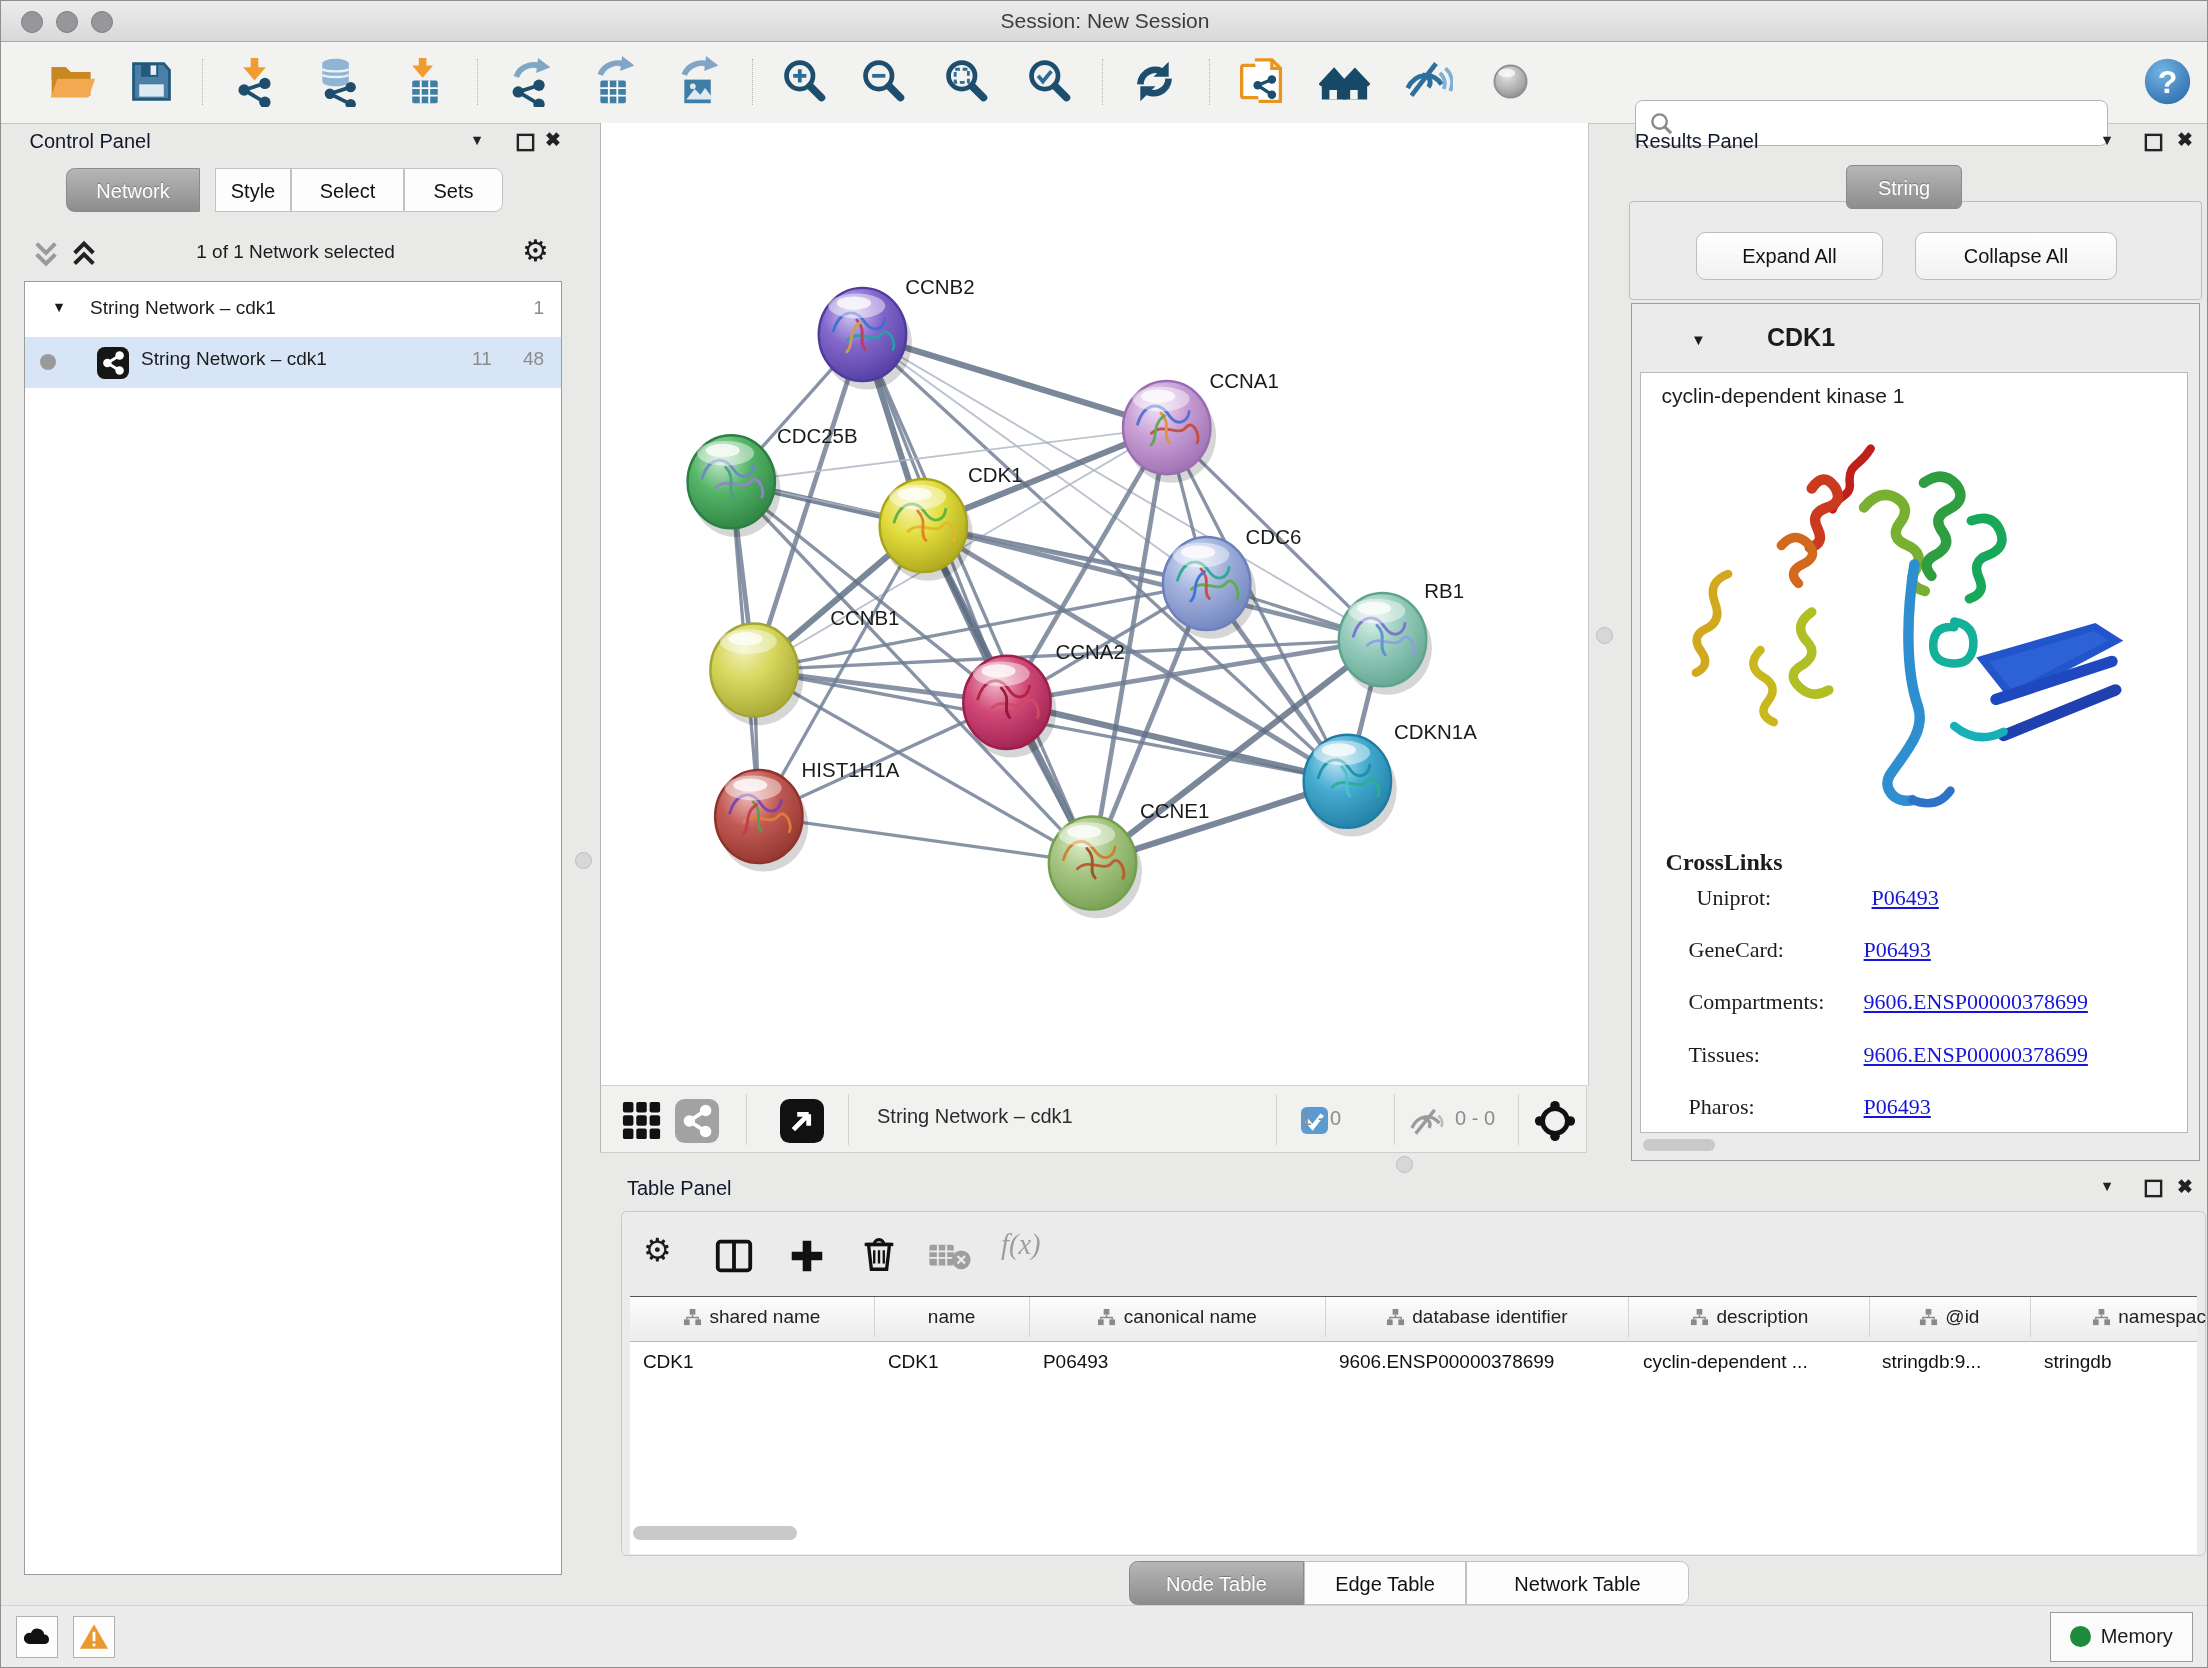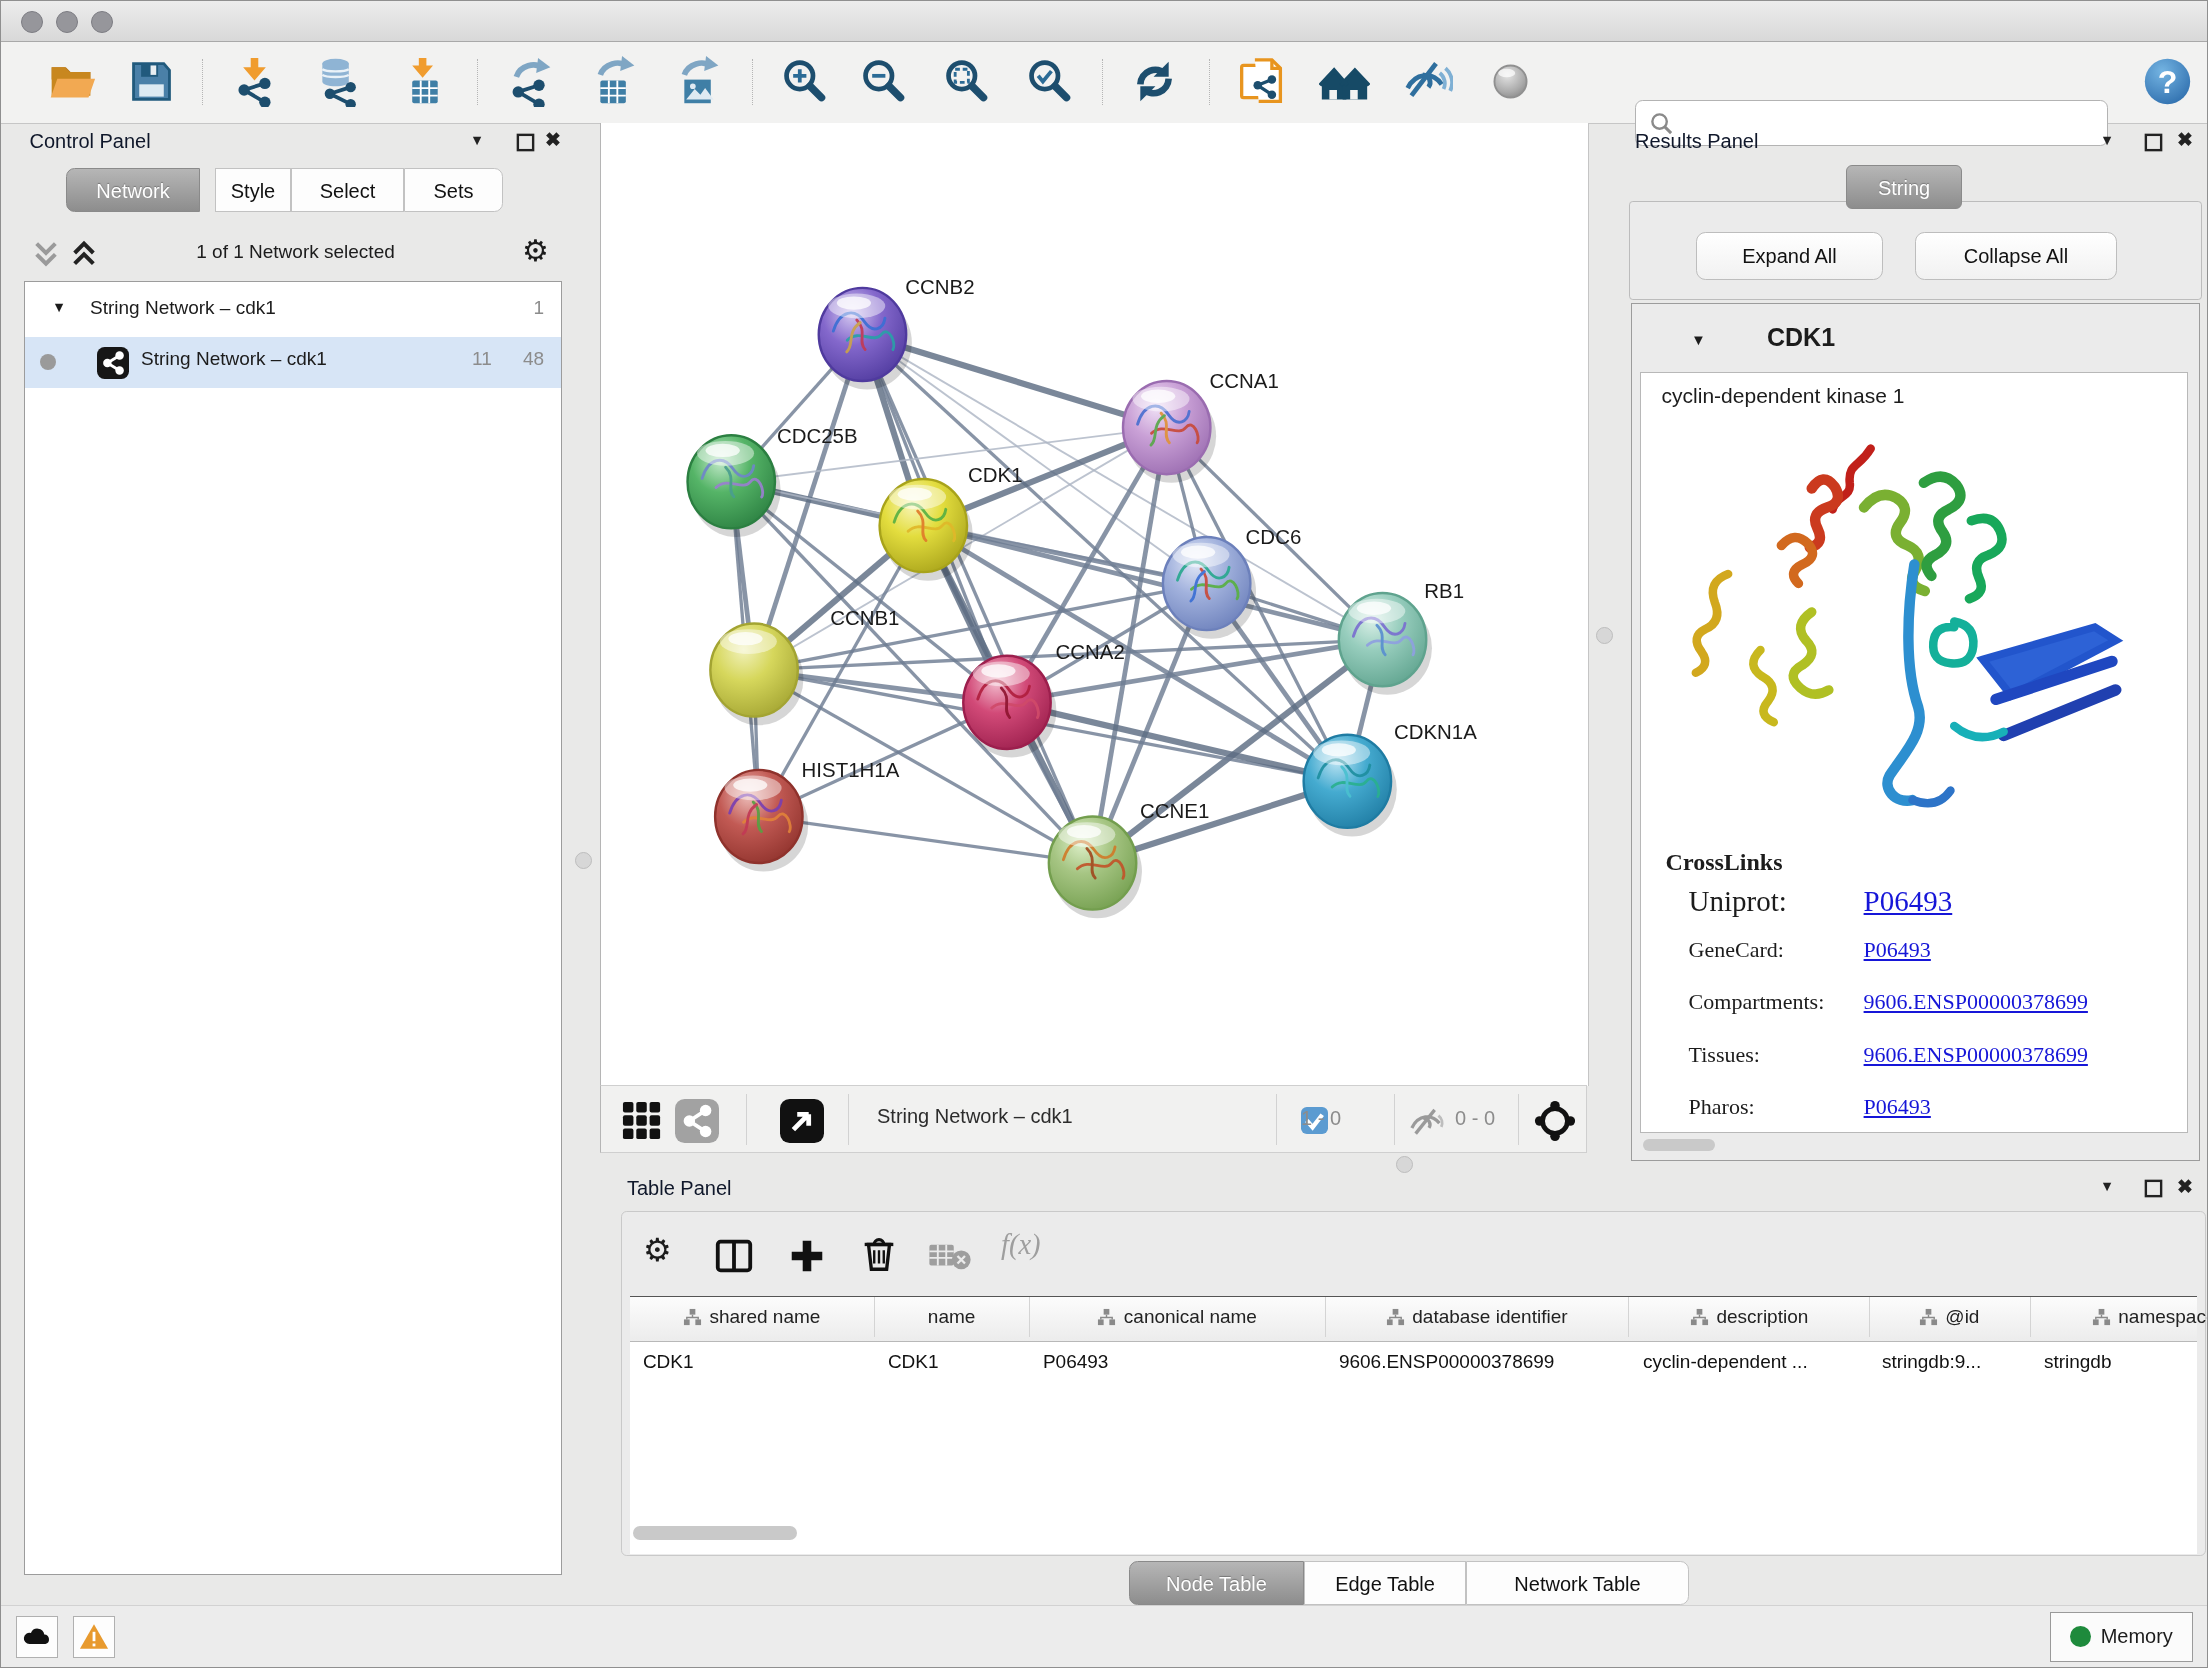--- a/index.html
+++ b/index.html
@@ -51,20 +51,21 @@
 </style>
 </head>
 <body>
 
 <div class="app">
 
   <div class="abs titlebar">
     <div class="abs light" style="left:20px"></div>
     <div class="abs light" style="left:55px"></div>
     <div class="abs light" style="left:90px"></div>
+    <div class="abs wtitle">Session: New Session</div>
   </div>
 
   <div class="abs toolbar">
     <div class="abs tbi" style="left:44px">
       <svg viewBox="0 0 54 54">
           <path d="M6 12h15l5 5h21v8H6z" fill="#b5741d"></path>
           <path d="M6 12h14l5 5h22v25H6z" fill="#c8871f"></path>
           <path d="M12 24h40l-7 20H5z" fill="#f2a952"></path>
         </svg>
     </div>
@@ -620,21 +621,21 @@
           <path d="M300 210 q22 4 20 26 q-2 20 -24 18 q-20 -2 -18 -22 q2 -18 22 -16" stroke="#14b09a" stroke-width="9"></path>
           <path d="M258 150 C250 200 248 260 262 300 C270 326 248 348 232 372 C224 386 238 402 256 398" stroke="#2d8fd0" stroke-width="11"></path>
           <path d="M330 250 L448 216 L470 230 L360 288 Z" stroke="#2255cc" stroke-width="8" fill="#2d62d6"></path>
           <path d="M344 292 L466 252" stroke="#1f47c0" stroke-width="12"></path>
           <path d="M352 330 L470 282" stroke="#2040b0" stroke-width="12"></path>
           <path d="M300 320 q24 20 52 6" stroke="#18b0b8" stroke-width="9"></path>
           <path d="M256 398 q26 10 40 -10" stroke="#2d74c8" stroke-width="9"></path>
         </g>
       </svg>
       <div class="serif" style="position:absolute;left:25px;top:476px;font-size:24px;font-weight:bold">CrossLinks</div>
-      <div class="serif abs" style="left:48px;top:512px;font-size:29px"><span style="display:inline-block;width:175px">Uniprot:</span><a class="xlink">P06493</a></div>
+      <div class="serif abs" style="left:56px;top:512px;font-size:22px"><span style="display:inline-block;width:175px">Uniprot:</span><a class="xlink">P06493</a></div>
       <div class="serif abs" style="left:48px;top:564px;font-size:22px"><span style="display:inline-block;width:175px">GeneCard:</span><a class="xlink">P06493</a></div>
       <div class="serif abs" style="left:48px;top:616px;font-size:22px"><span style="display:inline-block;width:175px">Compartments:</span><a class="xlink">9606.ENSP00000378699</a></div>
       <div class="serif abs" style="left:48px;top:669px;font-size:22px"><span style="display:inline-block;width:175px">Tissues:</span><a class="xlink">9606.ENSP00000378699</a></div>
       <div class="serif abs" style="left:48px;top:721px;font-size:22px"><span style="display:inline-block;width:175px">Pharos:</span><a class="xlink">P06493</a></div>
     </div>
     <div class="abs scrthumb" style="left:11.4px;top:835px;width:72px;height:12.4px"></div>
   </div>
 
   <div class="abs ptitle" style="left:626px;top:1176px">Table Panel</div>
   <div class="abs winctl" style="left:2099px;top:1177px;font-size:14.3px">▼</div>

